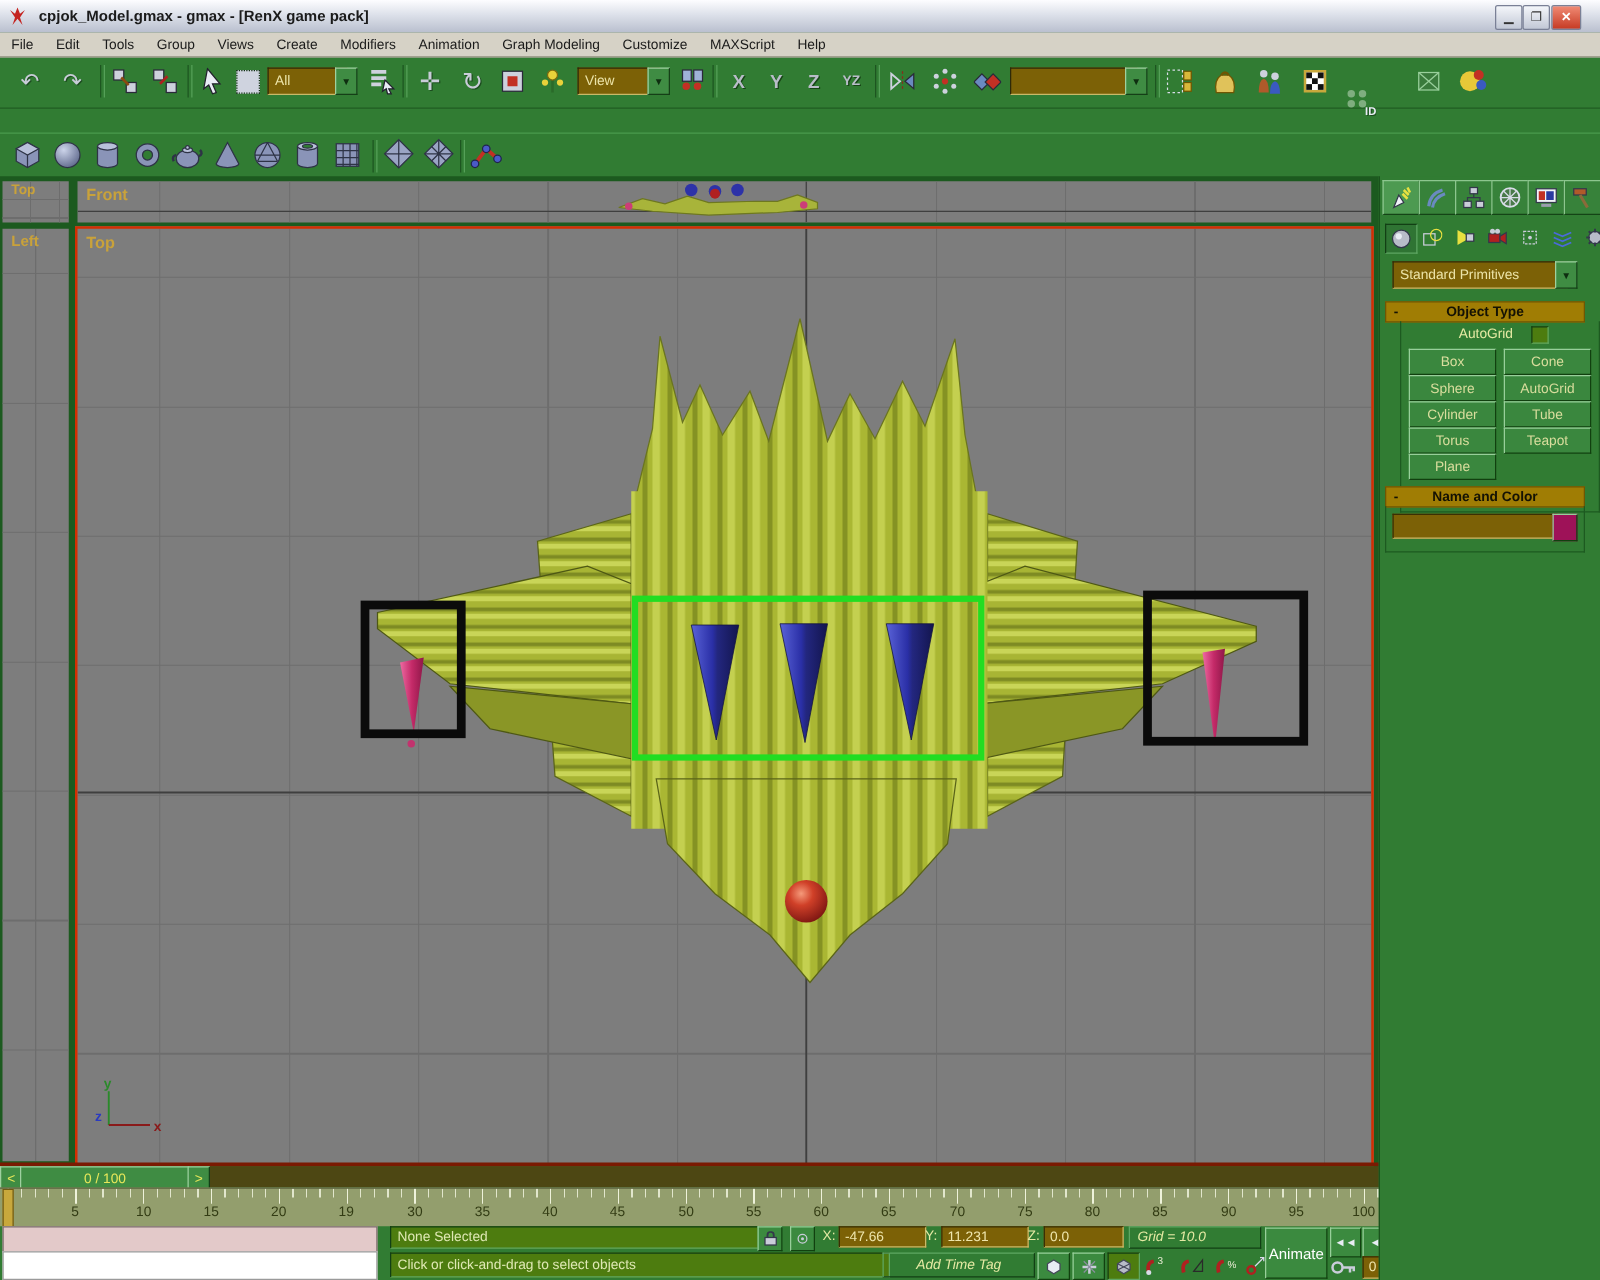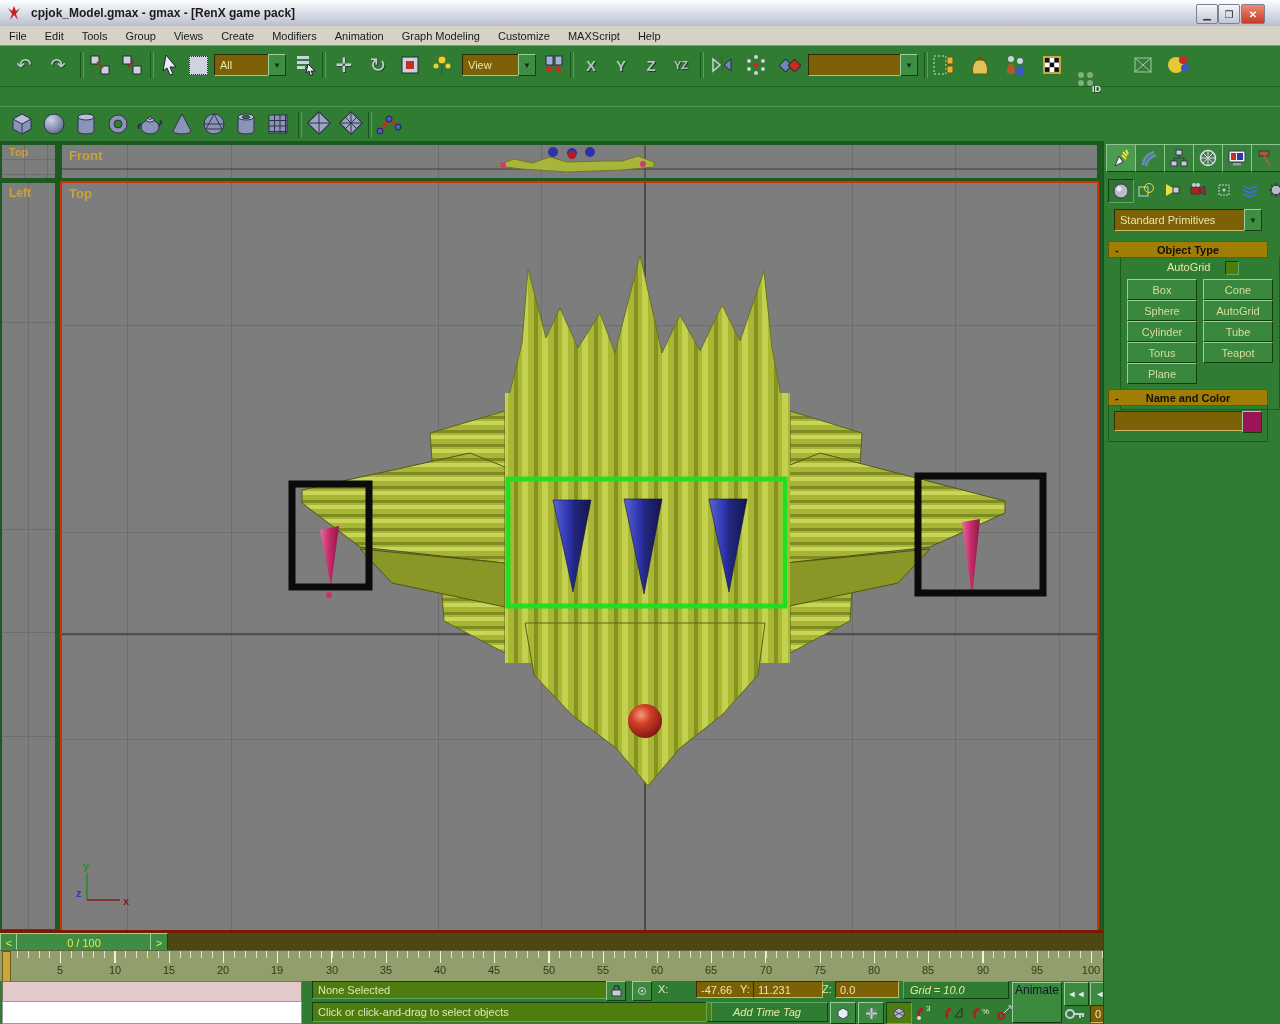--- a/index.html
+++ b/index.html
@@ -525,21 +525,21 @@
           <path d="M3 5 V3 a2.5 2.5 0 0 1 5 0 V5" fill="none" stroke="#33384a" stroke-width="1.5"></path>
         </svg>
       </div>
     <div class="abs raised" style="left:632px;top:1px;width:18px;height:18px;display:flex;align-items:center;justify-content:center">
       <svg width="10" height="10">
           <circle cx="5" cy="5" r="3.5" fill="none" stroke="#c9cdd9"></circle>
           <circle cx="5" cy="5" r="1.2" fill="#c9cdd9"></circle>
         </svg>
       </div>
     <span class="abs ylabel" style="left:658px;top:3px">X:</span>
-    <div class="abs goldfield" style="left:696px;top:1px;width:60px;height:15px">
+    <div class="abs goldfield" style="left:671px;top:1px;width:60px;height:15px">
       <span>-47.66</span>
       </div>
     <span class="abs ylabel" style="left:740px;top:3px">Y:</span>
     <div class="abs goldfield" style="left:753px;top:1px;width:60px;height:15px">
       <span>11.231</span>
       </div>
     <span class="abs ylabel" style="left:822px;top:3px">Z:</span>
     <div class="abs goldfield" style="left:835px;top:1px;width:54px;height:15px">
       <span>0.0</span>
       </div>
@@ -589,21 +589,21 @@
           <text x="12" y="12" font-size="8" fill="#e8ecd4">%</text>
         </svg>
       </div>
     <div class="abs" style="left:996px;top:22px;width:20px;height:20px">
       <svg width="20" height="20">
           <circle cx="5" cy="14" r="3" fill="none" stroke="#b02020" stroke-width="2"></circle>
           <path d="M8 11 L15 4 M12 4 H15 V7" stroke="#d8dce8"></path>
         </svg>
       </div>
 
-    <div class="abs raised" style="left:1012px;top:2px;width:48px;height:39px;display:flex;justify-content:center;color:#0f172a;font-size:12px">
+    <div class="abs raised" style="left:1012px;top:2px;width:48px;height:39px;display:flex;align-items:center;justify-content:center;color:#ffffff;font-size:12px">
       <span>Animate</span>
       </div>
     <div class="navbtn" style="left:1064px;top:2px">◄◄</div>
     <div class="navbtn" style="left:1090px;top:2px">◄▮</div>
     <div class="navbtn" style="left:1114px;top:2px">►</div>
     <div class="navbtn" style="left:1138px;top:2px">▮►</div>
     <div class="navbtn" style="left:1162px;top:2px">►►</div>
     <div class="abs" style="left:1064px;top:26px;width:22px;height:18px">
       <svg width="22" height="16">
           <circle cx="6" cy="8" r="4" fill="none" stroke="#c9cdd9" stroke-width="2"></circle>

